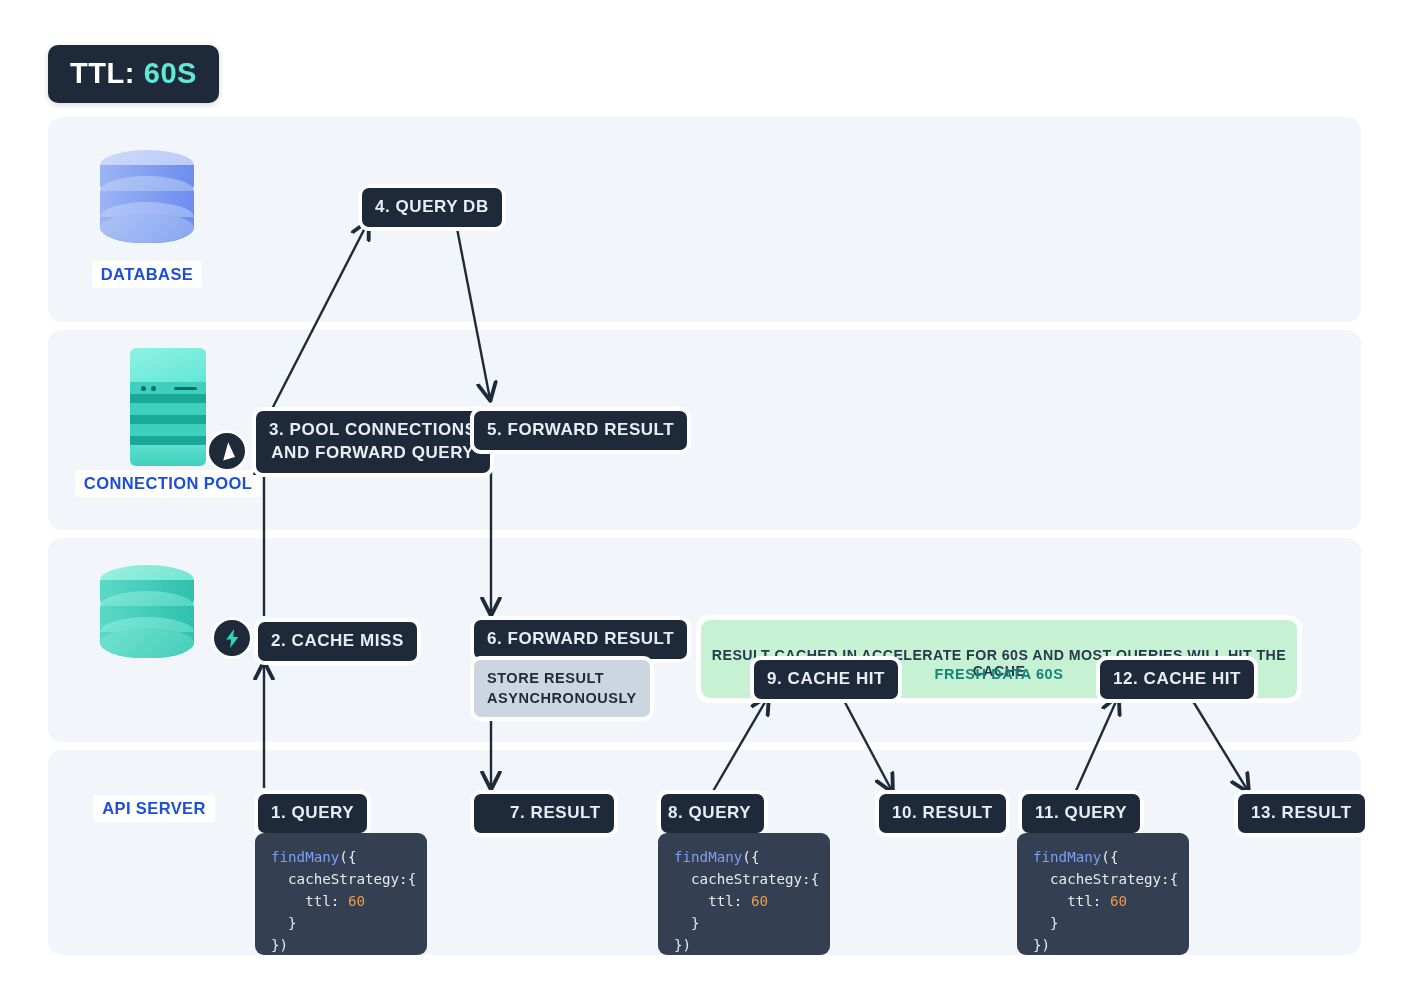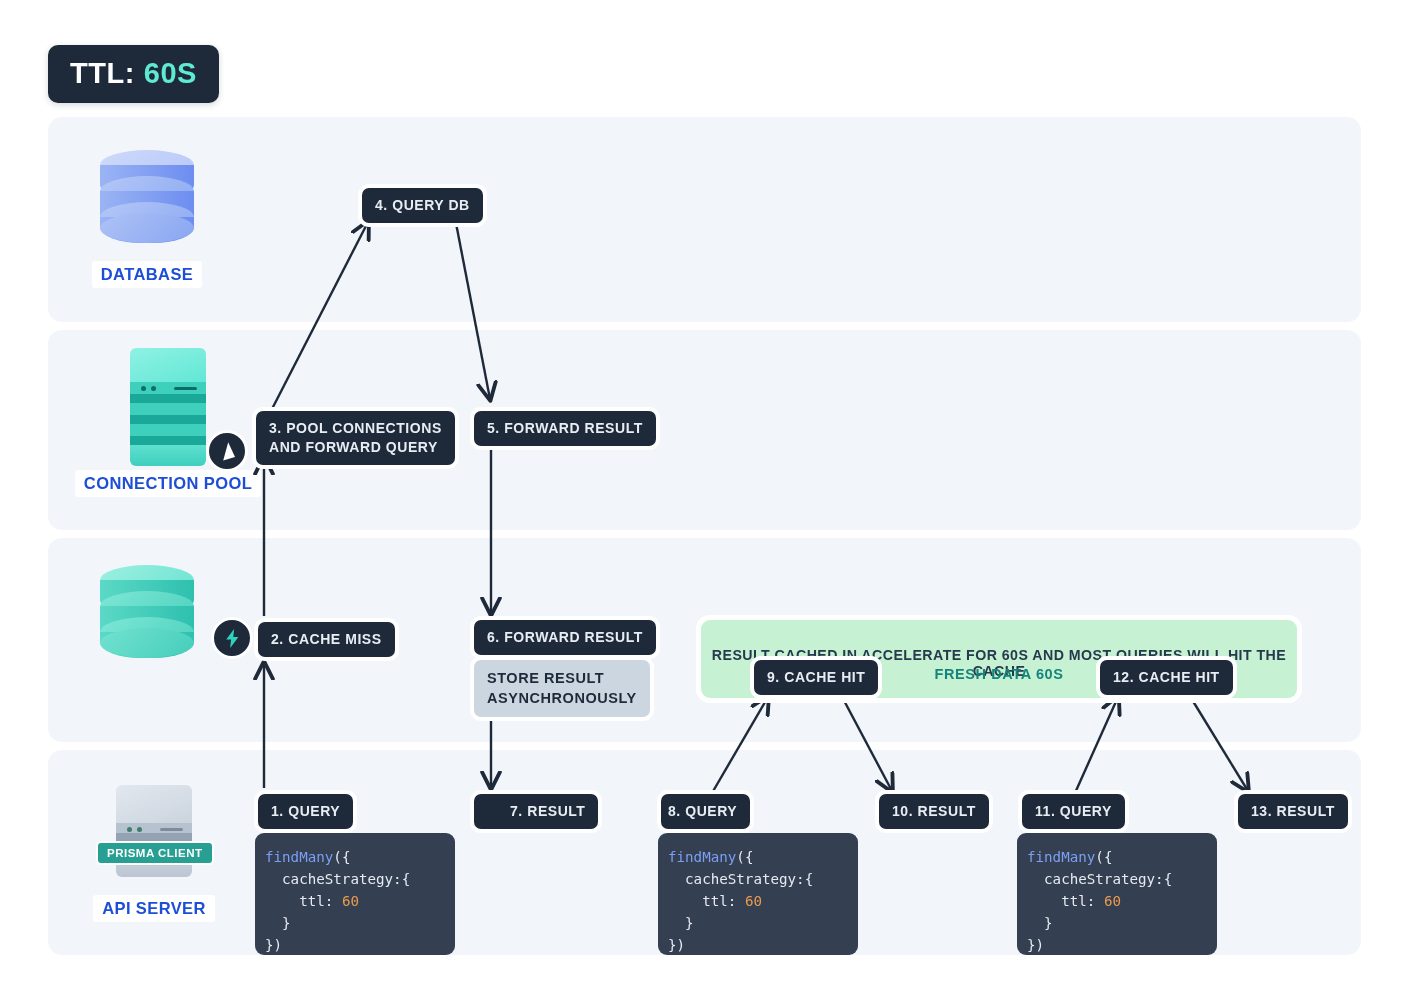--- a/index.html
+++ b/index.html
@@ -120,29 +120,29 @@
     padding:4px 9px; border-radius:5px;
     white-space:nowrap;
     border:2px solid #ffffff;
   }
 
   
   .step{
     position:absolute;
     background:#1e2a3a;
     color:#e8edf4;
-    font-size:14px; font-weight:bold;
+    font-size:17px; font-weight:bold;
     letter-spacing:.55px;
     padding:8px 13px;
     border-radius:7px;
     white-space:pre-line;
     box-shadow:0 0 0 4px #ffffff;
     line-height:1.35;
   }
-  .step.right{ text-align:left; }
+  .step.right{ text-align:center; }
 
   .note-box{
     position:absolute;
     background:#ccd6e0;
     color:#1e2a3a;
     font-size:14.5px; font-weight:bold;
     letter-spacing:.55px;
     padding:9px 13px;
     border-radius:7px;
     white-space:pre-line;
@@ -167,24 +167,24 @@
   .fresh-data{
     position:absolute; left:0; top:46px; width:596px;
     text-align:center;
     font-size:14.5px; font-weight:bold; letter-spacing:.6px;
     color:#15857c;
   }
 
   
   .code{
     position:absolute;
-    width:200px; height:122px;
+    width:172px; height:122px;
     background:#343f52;
     border-radius:9px;
-    padding:13px 10px;
+    padding:13px 16px;
     font-family:"DejaVu Sans Mono", monospace;
     font-size:14.2px;
     line-height:1.55;
     color:#e6eaf0;
     white-space:pre;
   }
   .code .fn{ color:#7b9ff2; }
   .code .num{ color:#eb9b4e; }
 
   
@@ -256,31 +256,20 @@
     </div>
     <div class="badge-circle" style="left:111px; top:52px;">
       <svg width="15" height="19" viewBox="0 0 15 19">
         <path d="M9.1 0 L1.2 10.6 L6.1 10.6 L5.2 19 L13.4 8 L8.3 8 Z" fill="#2ed3bd"></path>
       </svg>
     </div>
   </div>
 </div>
 
 <div class="node" style="left:54px; top:785px;">
-  <div class="node-icon">
-    <div class="apisrv">
-      <div class="top"></div>
-        <div class="mid"></div>
-        <div class="bot"></div>
-      <div class="led l1"></div>
-        <div class="led l2"></div>
-        <div class="bar"></div>
-    </div>
-    <span class="prisma-client-tag">PRISMA CLIENT</span>
-  </div>
   <div style="margin-top:10px;">
     <span class="node-label">API SERVER</span>
   </div>
 </div>
 
 <svg id="arrows">
   <defs>
     <marker id="ah" markerWidth="9" markerHeight="9" refX="7.2" refY="4.5" orient="auto" markerUnits="strokeWidth">
       <path d="M0.6,0.8 L8,4.5 L0.6,8.2" fill="none" stroke="#1e2a3a" stroke-width="1.6" stroke-linecap="round" stroke-linejoin="round"></path>
     </marker>

